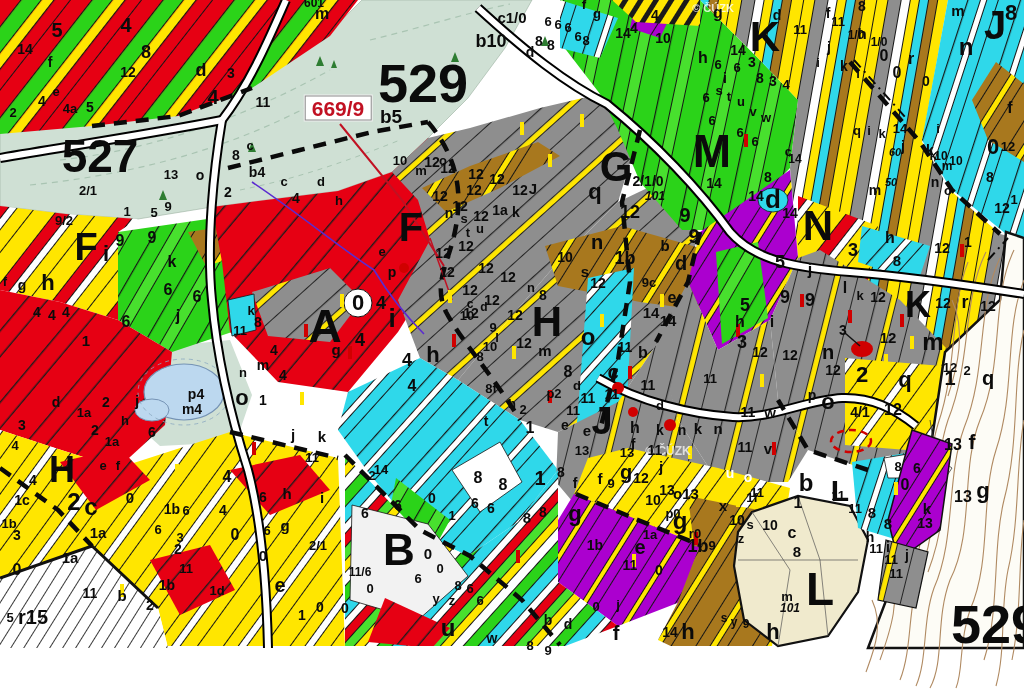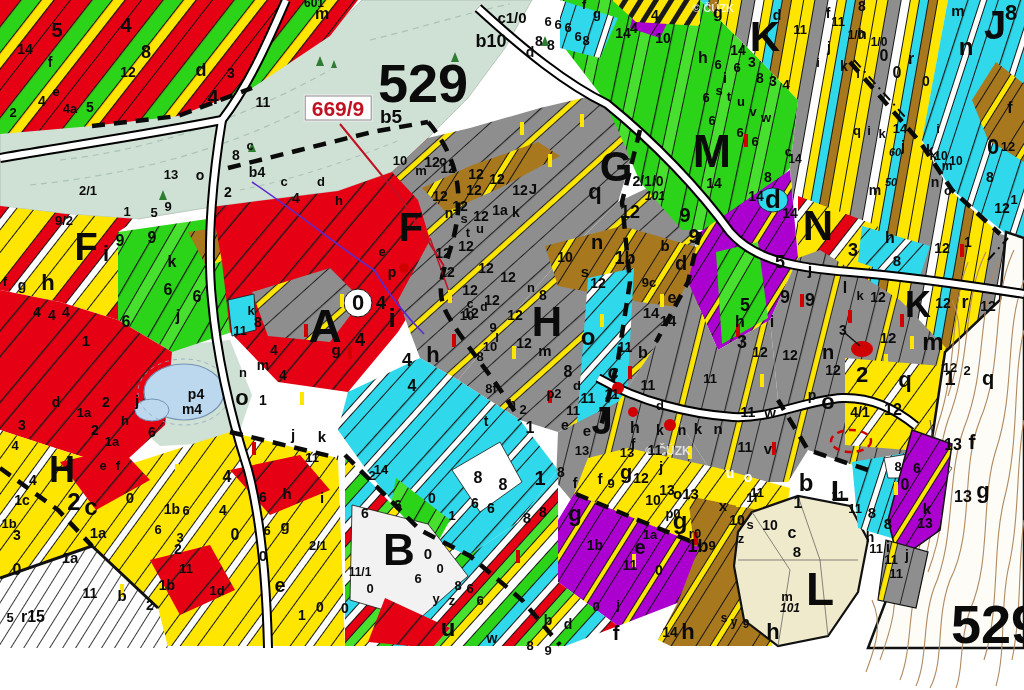--- a/index.html
+++ b/index.html
@@ -343,20 +343,21 @@
       <rect x="252" y="442" width="4" height="13"></rect>
           <rect x="744" y="134" width="4" height="13"></rect>
       <rect x="960" y="244" width="4" height="13"></rect>
           <rect x="516" y="550" width="4" height="13"></rect>
       <rect x="694" y="532" width="4" height="13"></rect>
     </g>
   </g>
 </svg>
 
 <div id="labels">
+      <span class="lbl" style="left: 100px; top: 156px; font-size: 46px; font-weight: 800;">527</span>
       <span class="lbl" style="left: 423px; top: 83px; font-size: 54px; font-weight: 800;">529</span>
       <span class="lbl" style="left: 996px; top: 624px; font-size: 54px; font-weight: 800;">529</span>
       <span class="lbl boxed" style="left: 338px; top: 108px; font-size: 21px; font-weight: 800; color: rgb(193, 17, 34);">669/9</span>
       <span class="lbl" style="left: 391px; top: 116px; font-size: 19px; font-weight: 800;">b5</span>
       <span class="lbl" style="left: 512px; top: 17px; font-size: 15px; font-weight: 700;">c1/0</span>
       <span class="lbl" style="left: 491px; top: 41px; font-size: 18px; font-weight: 800;">b10</span>
       <span class="lbl" style="left: 713px; top: 8px; font-size: 11px; font-weight: 700; color: rgba(255, 255, 255, 0.8);">© ČÚZK</span>
       <span class="lbl" style="left: 668px; top: 451px; font-size: 12px; font-weight: 700; color: rgba(235, 235, 235, 0.85);">© ČÚZK</span>
       <span class="lbl" style="left: 86px; top: 247px; font-size: 38px; font-weight: 800;">F</span>
       <span class="lbl" style="left: 106px; top: 254px; font-size: 22px; font-weight: 800;">i</span>
@@ -633,21 +634,21 @@
       <span class="lbl" style="left: 263px; top: 497px; font-size: 14px; font-weight: 700;">6</span>
       <span class="lbl" style="left: 287px; top: 493px; font-size: 15px; font-weight: 800;">h</span>
       <span class="lbl" style="left: 322px; top: 497px; font-size: 15px; font-weight: 700;">i</span>
       <span class="lbl" style="left: 285px; top: 525px; font-size: 15px; font-weight: 800;">g</span>
       <span class="lbl" style="left: 267px; top: 530px; font-size: 13px; font-weight: 700;">6</span>
       <span class="lbl" style="left: 318px; top: 545px; font-size: 13px; font-weight: 700;">2/1</span>
       <span class="lbl" style="left: 280px; top: 585px; font-size: 20px; font-weight: 800;">e</span>
       <span class="lbl" style="left: 302px; top: 615px; font-size: 14px; font-weight: 700;">1</span>
       <span class="lbl" style="left: 320px; top: 607px; font-size: 14px; font-weight: 700;">0</span>
       <span class="lbl" style="left: 10px; top: 617px; font-size: 13px; font-weight: 700;">5</span>
-      <span class="lbl" style="left: 33px; top: 617px; font-size: 16px; font-weight: 700;">r15</span>
+      <span class="lbl" style="left: 33px; top: 617px; font-size: 20px; font-weight: 700;">r15</span>
       <span class="lbl" style="left: 33px; top: 480px; font-size: 14px; font-weight: 700;">4</span>
       <span class="lbl" style="left: 478px; top: 478px; font-size: 16px; font-weight: 700;">8</span>
       <span class="lbl" style="left: 503px; top: 485px; font-size: 16px; font-weight: 700;">8</span>
       <span class="lbl" style="left: 540px; top: 478px; font-size: 20px; font-weight: 800;">1</span>
       <span class="lbl" style="left: 561px; top: 472px; font-size: 14px; font-weight: 700;">8</span>
       <span class="lbl" style="left: 575px; top: 483px; font-size: 14px; font-weight: 800;">f</span>
       <span class="lbl" style="left: 475px; top: 503px; font-size: 14px; font-weight: 700;">6</span>
       <span class="lbl" style="left: 491px; top: 508px; font-size: 14px; font-weight: 700;">6</span>
       <span class="lbl" style="left: 527px; top: 517px; font-size: 15px; font-weight: 700;">8</span>
       <span class="lbl" style="left: 543px; top: 512px; font-size: 14px; font-weight: 700;">8</span>
@@ -661,21 +662,21 @@
       <span class="lbl" style="left: 698px; top: 546px; font-size: 18px; font-weight: 800;">1b</span>
       <span class="lbl" style="left: 640px; top: 547px; font-size: 20px; font-weight: 800;">e</span>
       <span class="lbl" style="left: 630px; top: 565px; font-size: 14px; font-weight: 700;">11</span>
       <span class="lbl" style="left: 659px; top: 570px; font-size: 14px; font-weight: 700;">0</span>
       <span class="lbl" style="left: 600px; top: 478px; font-size: 15px; font-weight: 800;">f</span>
       <span class="lbl" style="left: 611px; top: 483px; font-size: 13px; font-weight: 700;">9</span>
       <span class="lbl" style="left: 432px; top: 498px; font-size: 14px; font-weight: 700;">0</span>
       <span class="lbl" style="left: 452px; top: 515px; font-size: 13px; font-weight: 700;">1</span>
       <span class="lbl" style="left: 428px; top: 553px; font-size: 15px; font-weight: 700;">0</span>
       <span class="lbl" style="left: 440px; top: 568px; font-size: 13px; font-weight: 700;">0</span>
-      <span class="lbl" style="left: 360px; top: 572px; font-size: 12px; font-weight: 700;">11/1</span>
+      <span class="lbl" style="left: 360px; top: 572px; font-size: 12px; font-weight: 700;">11/6</span>
       <span class="lbl" style="left: 370px; top: 588px; font-size: 13px; font-weight: 700;">0</span>
       <span class="lbl" style="left: 418px; top: 578px; font-size: 13px; font-weight: 700;">6</span>
       <span class="lbl" style="left: 436px; top: 598px; font-size: 13px; font-weight: 700;">y</span>
       <span class="lbl" style="left: 452px; top: 600px; font-size: 13px; font-weight: 700;">z</span>
       <span class="lbl" style="left: 458px; top: 585px; font-size: 13px; font-weight: 700;">8</span>
       <span class="lbl" style="left: 470px; top: 588px; font-size: 13px; font-weight: 700;">6</span>
       <span class="lbl" style="left: 480px; top: 600px; font-size: 13px; font-weight: 700;">6</span>
       <span class="lbl" style="left: 448px; top: 628px; font-size: 24px; font-weight: 800;">u</span>
       <span class="lbl" style="left: 492px; top: 638px; font-size: 14px; font-weight: 700;">w</span>
       <span class="lbl" style="left: 548px; top: 620px; font-size: 14px; font-weight: 700;">b</span>

